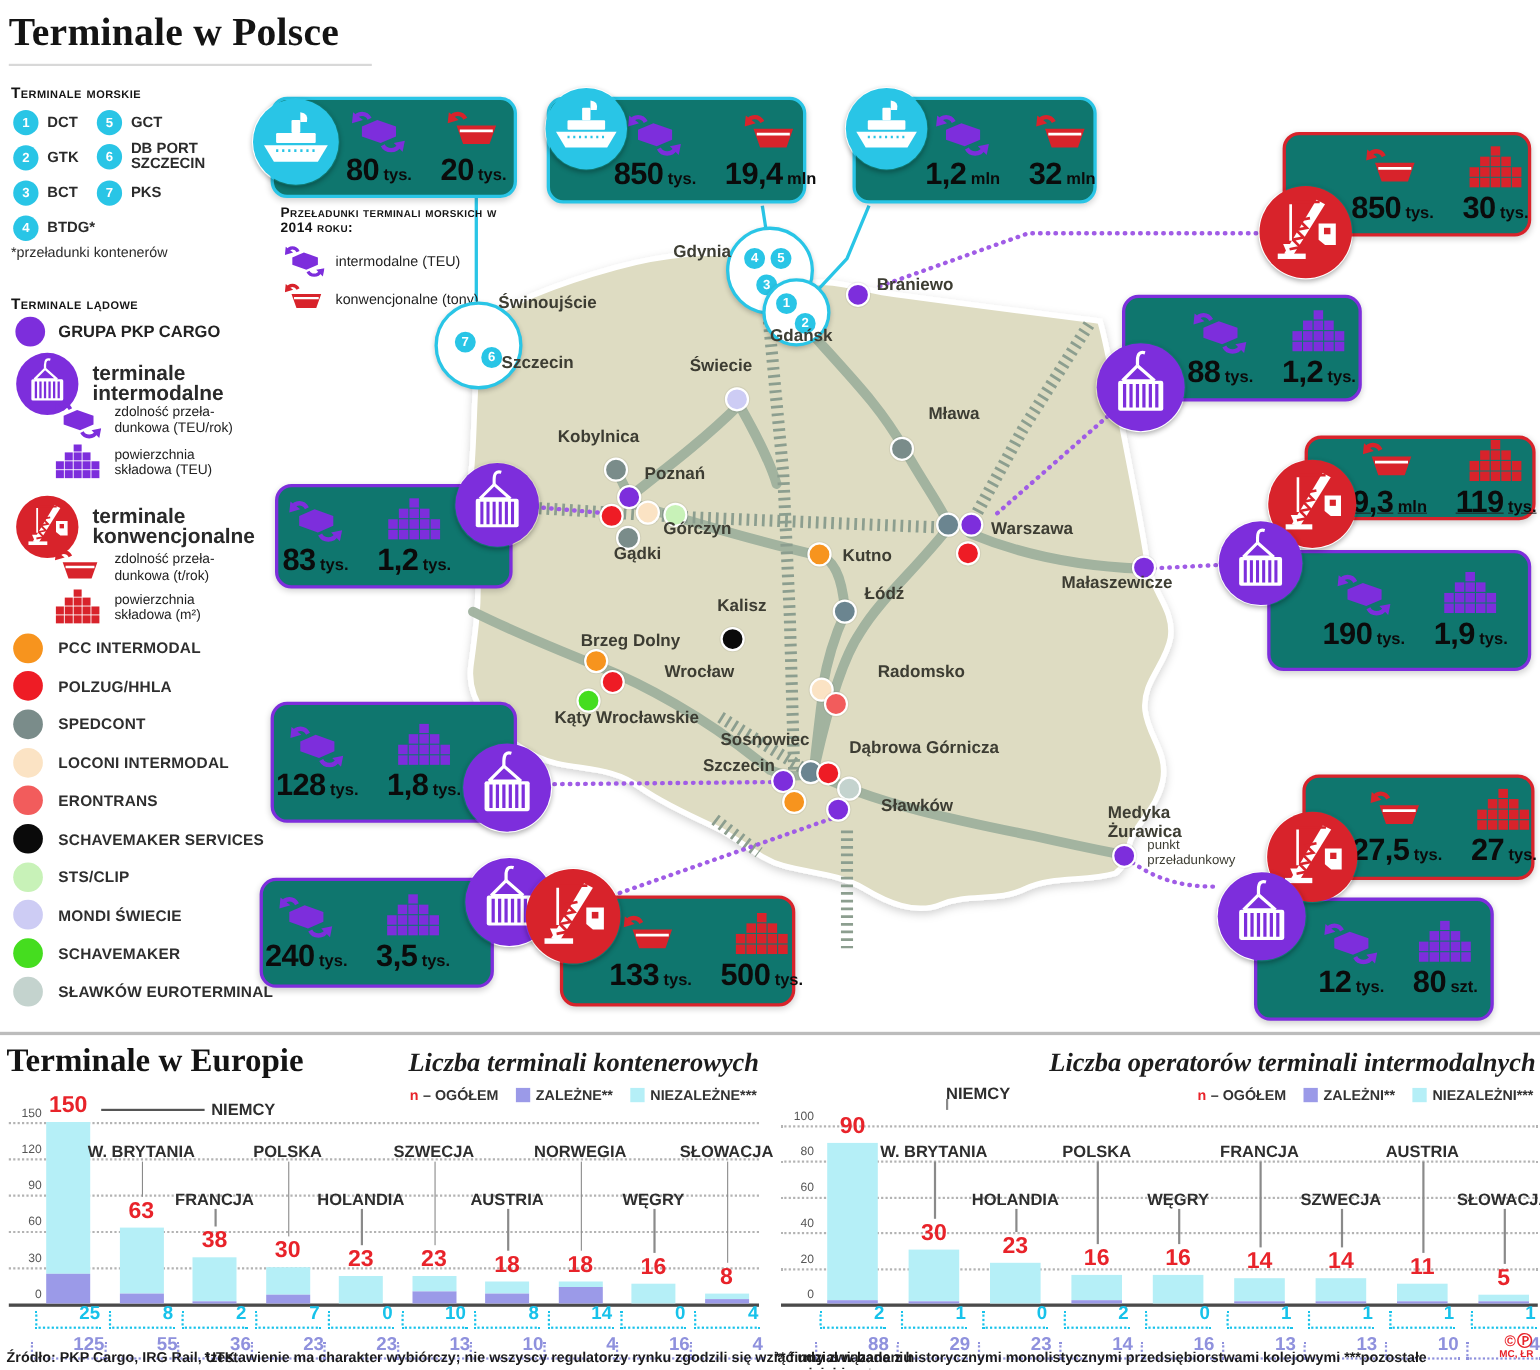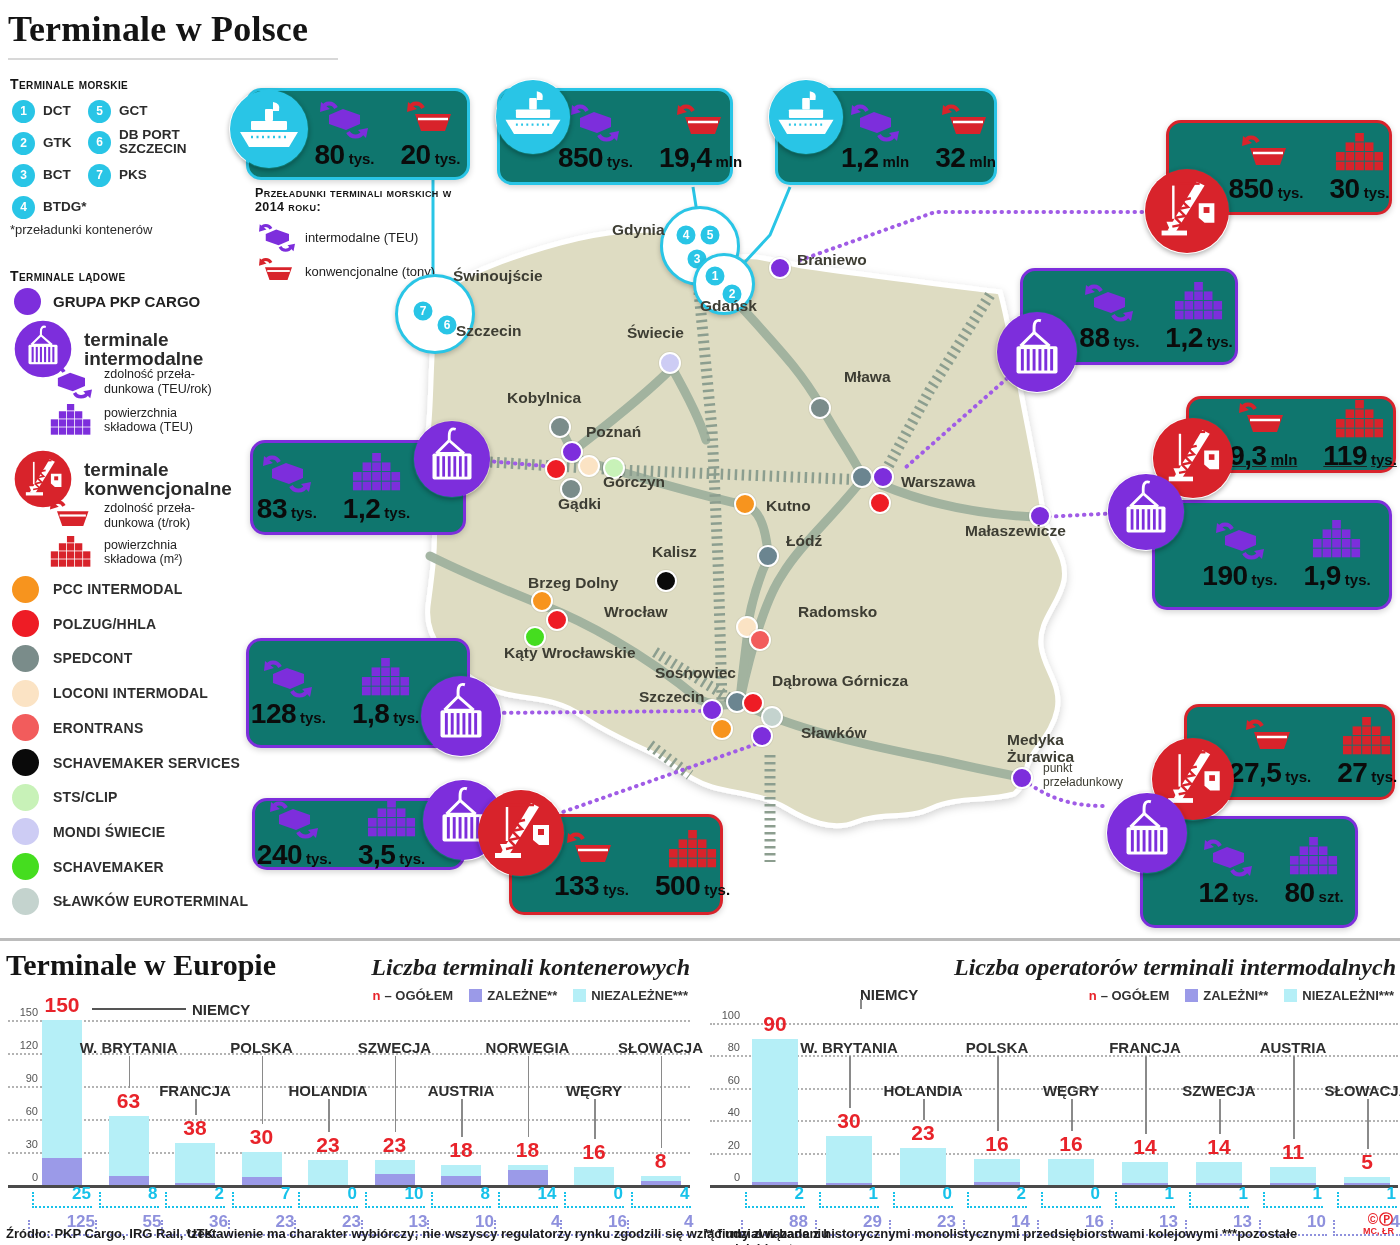--- a/index.html
+++ b/index.html
@@ -831,21 +831,21 @@
           <g stroke="#7D2EDC" stroke-width="3">
             <line x1="27" y1="39" x2="27" y2="61"></line>
             <line x1="33" y1="39" x2="33" y2="61"></line>
             <line x1="39" y1="39" x2="39" y2="61"></line>
             <line x1="45" y1="39" x2="45" y2="61"></line>
             <line x1="51" y1="39" x2="51" y2="61"></line>
             <line x1="57" y1="39" x2="57" y2="61"></line>
           </g>
         </svg>
       </div>
-      <div class="callout" style="left: 252px; top: 798px; width: 213px; height: 72px; border-color: rgb(125, 46, 220); padding-right: 35px;">
+      <div class="callout" style="left: 236px; top: 798px; width: 213px; height: 100px; border-color: rgb(125, 46, 220); padding-right: 35px;">
         <div class="val">
           <svg viewBox="0 0 48 40">
             <path d="M16 9 C13 3 5 3 3 9" fill="none" stroke="#7D2EDC" stroke-width="4"></path>
             <polygon points="1,3 0,13 10,10" fill="#7D2EDC"></polygon>
             <polygon points="9,16 23,10 40,16 40,25 26,31 9,25" fill="#7D2EDC"></polygon>
             <path d="M28 33 C31 39 40 39 43 33" fill="none" stroke="#7D2EDC" stroke-width="4"></path>
             <polygon points="46,39 48,29 38,31" fill="#7D2EDC"></polygon>
           </svg>
           <span class="nrow"><span class="num">240</span><span class="unit">tys.</span></span>
         </div>

